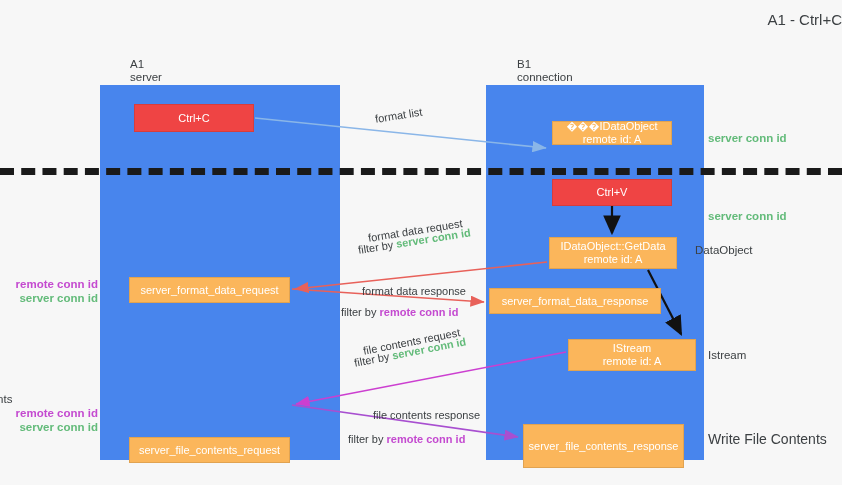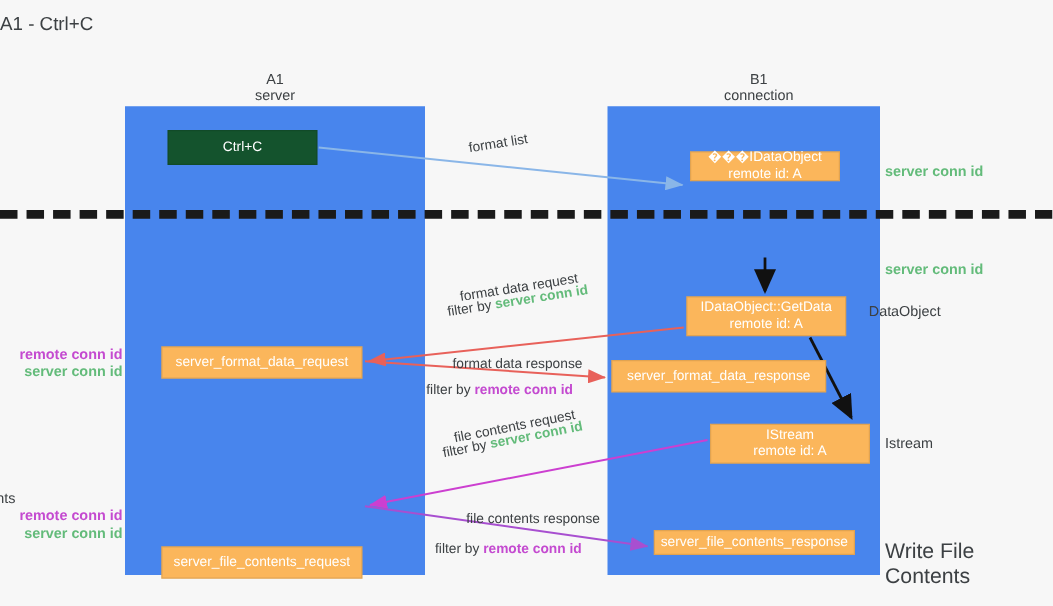--- a/index.html
+++ b/index.html
@@ -8,27 +8,27 @@
     background:#f7f7f7;
     font-family:"Liberation Sans",sans-serif;
     position:relative;overflow:hidden;
     color:#3c4043;
   }
   #stage{position:absolute;left:0;top:0;width:842px;height:485px;}
   .abs{position:absolute;}
 
   
   #title{
-    left:0;top:10px;width:842px;text-align:left;
+    left:0;top:10px;width:842px;text-align:right;
     font-size:15px;line-height:20px;color:#3c4043;
   }
 
   
   .lane-head{
-    text-align:center;font-size:11.5px;line-height:13px;color:#3c4043;
+    text-align:left;font-size:11.5px;line-height:13px;color:#3c4043;
   }
   #head-a{left:130px;top:58px;width:180px;}
   #head-b{left:517px;top:58px;width:180px;}
 
   
   .lane{background:#4885ed;}
   #lane-a{left:100px;top:85px;width:240px;height:375px;}
   #lane-b{left:486px;top:85px;width:218px;height:375px;}
 
   
@@ -41,44 +41,44 @@
   .node{
     box-sizing:border-box;
     border:1px solid rgba(0,0,0,.10);
     text-align:center;
     font-size:11px;line-height:13px;
     color:#ffffff;
     display:flex;flex-direction:column;
     align-items:center;justify-content:center;
     padding:3px 4px;
   }
-  .green{background:#14532d;}
+  .green{background:#ef4444;}
   .orange{background:#fbb65b;}
 
   #n-ctrlc{left:134px;top:104px;width:120px;height:28px;}
   #n-dataobj{left:552px;top:121px;width:120px;height:24px;}
   #n-ctrlv{left:552px;top:179px;width:120px;height:27px;}
   #n-getdata{left:549px;top:237px;width:128px;height:32px;}
   #n-istream{left:568px;top:339px;width:128px;height:32px;}
   #n-sfdreq{left:129px;top:277px;width:161px;height:26px;}
   #n-sfdresp{left:489px;top:288px;width:172px;height:26px;}
   #n-sfcreq{left:129px;top:393px;width:161px;height:26px;margin-top:44px;}
-  #n-sfcresp{left:523px;top:424px;width:161px;height:20px;}
+  #n-sfcresp{left:523px;top:424px;width:161px;height:44px;}
 
   
   .ann{font-size:11.5px;line-height:14px;font-weight:bold;}
   .green-t{color:#63bb7a;}
   .magenta-t{color:#c44ad0;}
   .plain-t{color:#3c4043;font-weight:normal;}
 
   #ann-conn1{left:708px;top:131px;}
   #ann-conn2{left:708px;top:209px;}
   #ann-dataobject{left:695px;top:244px;font-size:11.5px;color:#3c4043;}
   #ann-istream{left:708px;top:349px;font-size:11.5px;color:#3c4043;}
-  #ann-write{left:708px;top:431px;font-size:17px;color:#3c4043;}
+  #ann-write{left:708px;top:431px;font-size:14px;color:#3c4043;}
 
   #ann-left-1{left:6px;top:277px;width:92px;text-align:right;}
   #ann-left-2{left:6px;top:392px;width:92px;text-align:right;}
 
   
   .elabel{font-size:11px;line-height:14px;white-space:nowrap;color:#3c4043;}
   .elabel b{font-weight:bold;}
   .rot-1{transform:rotate(-9deg);transform-origin:left top;}
   .rot-2{transform:rotate(-11deg);transform-origin:left top;}
 
@@ -153,20 +153,23 @@
 
   <div class="abs node green" id="n-ctrlc">
     <span>Ctrl+C</span>
   </div>
 
   <div class="abs node orange" id="n-dataobj">
     <span>���IDataObject</span>
     <span>remote id: A</span>
   </div>
 
+  <div class="abs node green" id="n-ctrlv">
+    <span>Ctrl+V</span>
+  </div>
 
   <div class="abs node orange" id="n-getdata">
     <span>IDataObject::GetData</span>
     <span>remote id: A</span>
   </div>
 
   <div class="abs node orange" id="n-istream">
     <span>IStream</span>
     <span>remote id: A</span>
   </div>

